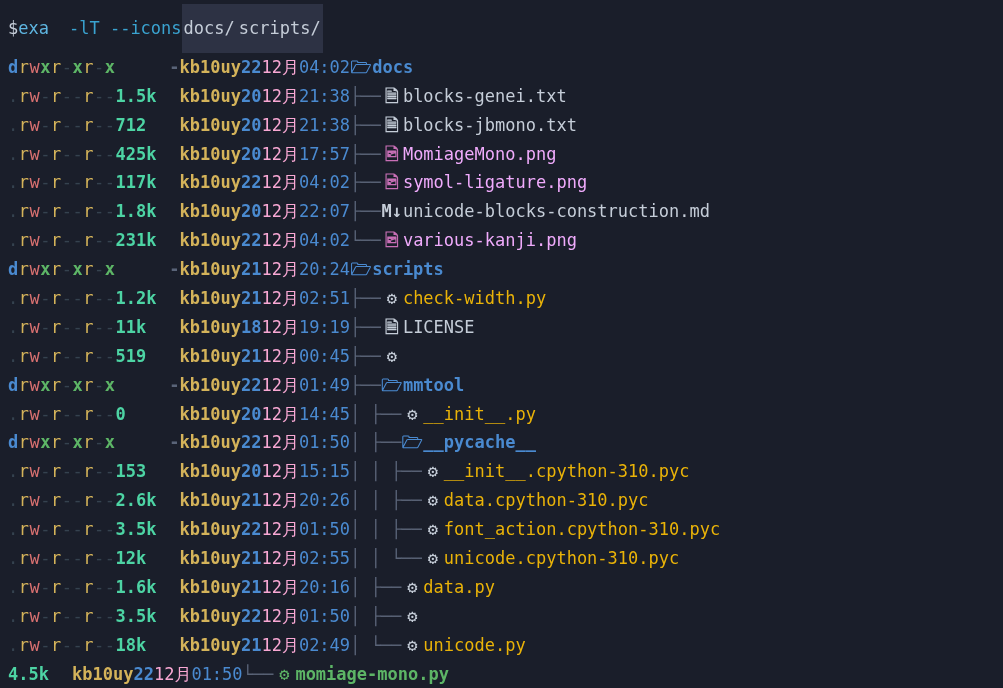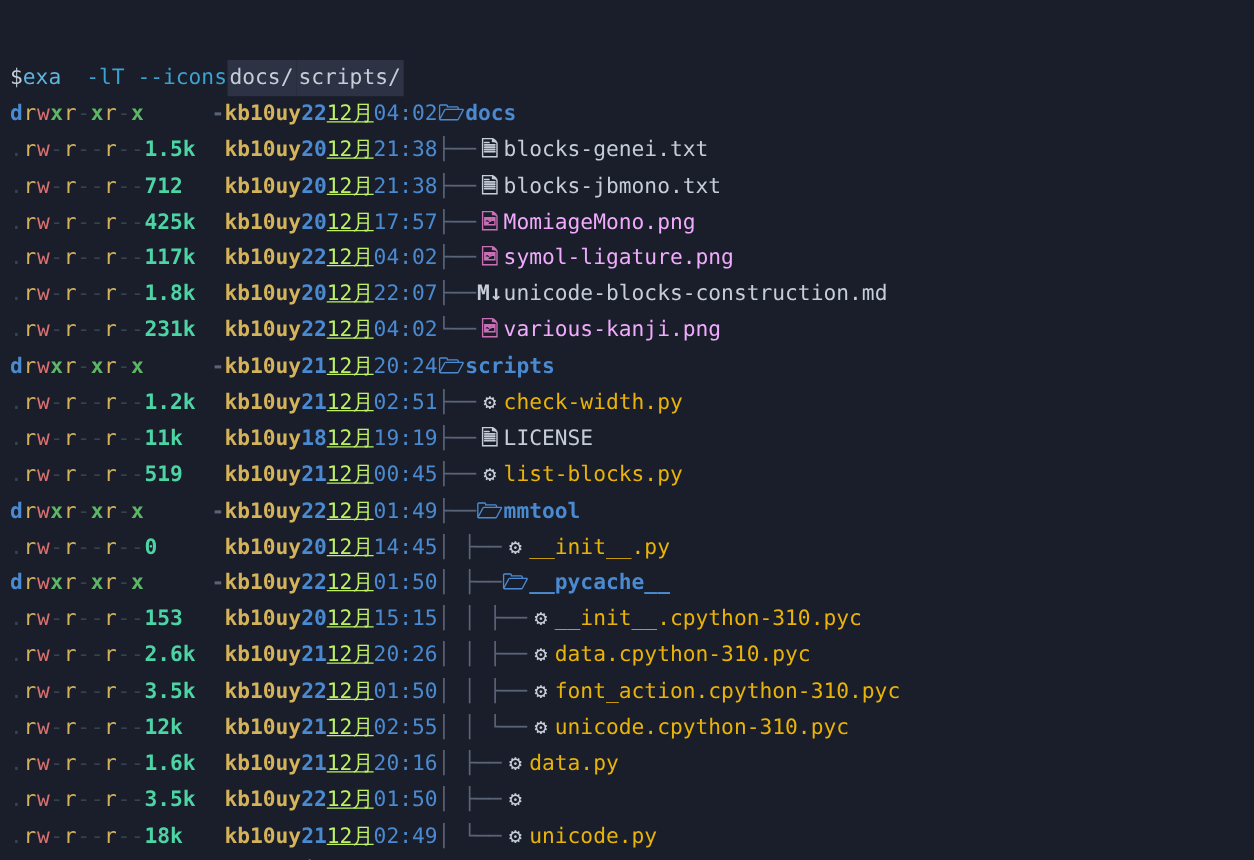--- a/index.html
+++ b/index.html
@@ -10,34 +10,34 @@
     font-size: 17px;
     line-height: 1.7;
     color: #c5cdd8;
     white-space: nowrap;
     overflow: hidden;
   }
   .line { display: flex; align-items: baseline; }
   .prompt-dollar { color: #c5cdd8; }
   .cmd { color: #5eb5e0; }
   .flag { color: #3aa3d0; margin-left: 20px; }
-  .arg-hi { background: #2d3244; color: #c5cdd8; padding: 0 2px; margin-top: 44px; }
+  .arg-hi { background: #2d3244; color: #c5cdd8; padding: 10px 2px; }
   .perm { letter-spacing: 0.5px; font-weight: 500; }
   .p-dot { color: #35424f; }
   .p-d { color: #4a8ad0; font-weight: bold; }
   .p-r { color: #d4b35a; }
   .p-w { color: #d87070; }
   .p-x { color: #5db566; font-weight: bold; }
   .p-dash { color: #35424f; }
   .cursor-x { background: #c5cdd8; color: #1a1e2a; font-weight: bold; }
   .size { color: #4dd4a4; font-weight: 600; min-width: 64px; text-align: left; display: inline-block; }
   .size-dash { color: #5a6478; font-weight: 600; min-width: 64px; text-align: right; display: inline-block; }
   .owner { color: #d4b35a; font-weight: 600; }
   .date-day { color: #4a8ad0; font-weight: 600; text-align: center; }
-  .date-mon { color: #bef264; text-decoration: underline; }
+  .date-mon { color: #f9a8d4; }
   .date-time { color: #4a8ad0; }
   .tree { color: #5a6478; }
   .icon { display: inline-block; width: 1.3em; text-align: center; font-weight: bold; }
   .icon-folder { color: #4a8ad0; }
   .icon-txt { color: #c5cdd8; }
   .icon-img { color: #c86fb6; }
   .icon-md { color: #c5cdd8; }
   .icon-py { color: #c5cdd8; }
   .icon-py-green { color: #5db566; font-weight: bold; }
   .fn-dir { color: #4a8ad0; font-weight: bold; }
@@ -170,21 +170,20 @@
     </div>
     <div class="line">
       <span class="perm"><span class="p-dot">.</span><span class="p-r">r</span><span class="p-w">w</span><span class="p-dash">-</span><span class="p-r">r</span><span class="p-dash">-</span><span class="p-dash">-</span><span class="p-r">r</span><span class="p-dash">-</span><span class="p-dash">-</span></span> 
       <span class="size">519</span> 
       <span class="owner">kb10uy</span> 
       <span class="date-day">21</span> 
       <span class="date-mon">12月</span> 
       <span class="date-time">00:45</span> 
       <span class="tree">├── </span>
       <span class="icon icon-py">⚙</span>
-      <span class="fn-py">list-blocks.py</span>
     </div>
     <div class="line">
       <span class="perm"><span class="p-d">d</span><span class="p-r">r</span><span class="p-w">w</span><span class="p-x">x</span><span class="p-r">r</span><span class="p-dash">-</span><span class="p-x">x</span><span class="p-r">r</span><span class="p-dash">-</span><span class="p-x">x</span></span> 
       <span class="size-dash">-</span> 
       <span class="owner">kb10uy</span> 
       <span class="date-day">22</span> 
       <span class="date-mon">12月</span> 
       <span class="date-time">01:49</span> 
       <span class="tree">├── </span>
       <span class="icon icon-folder">🗁</span>

